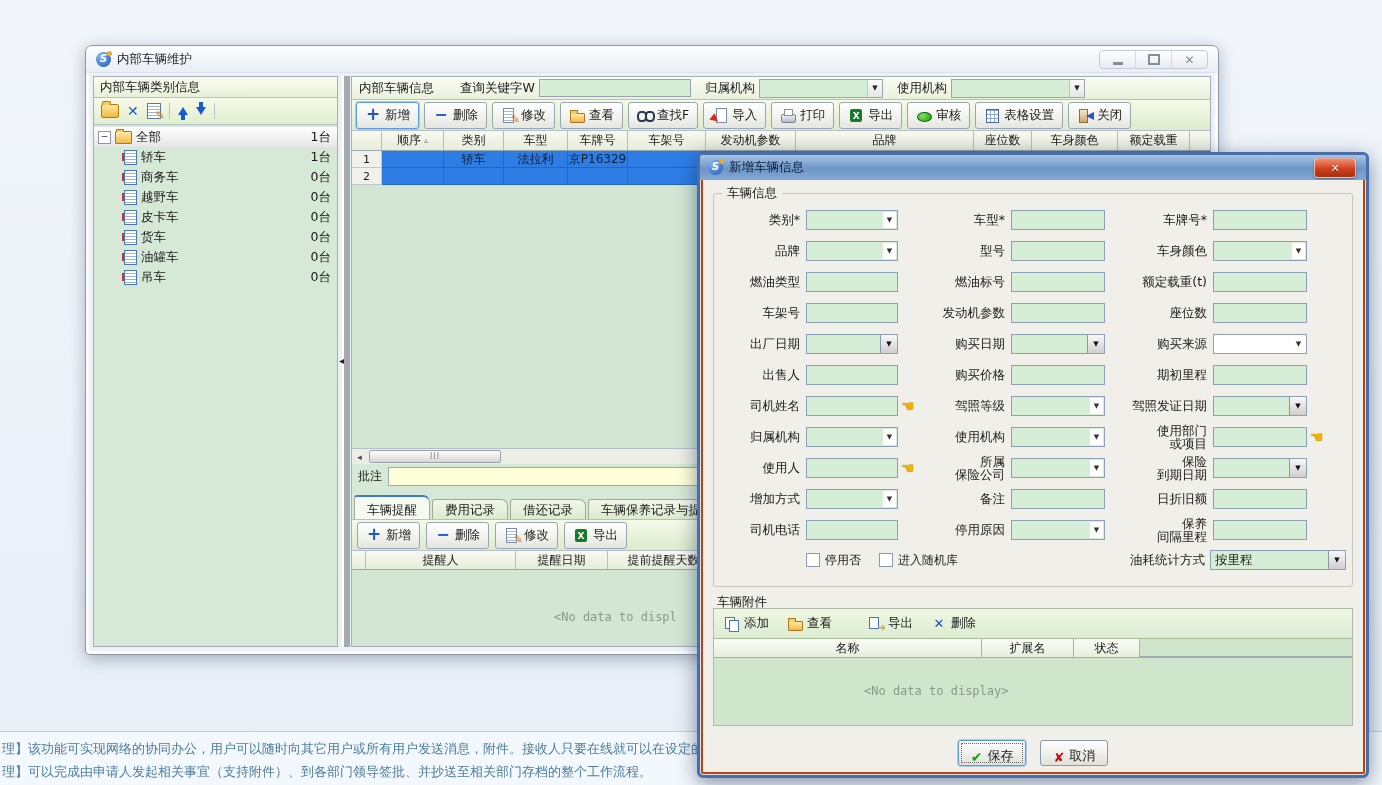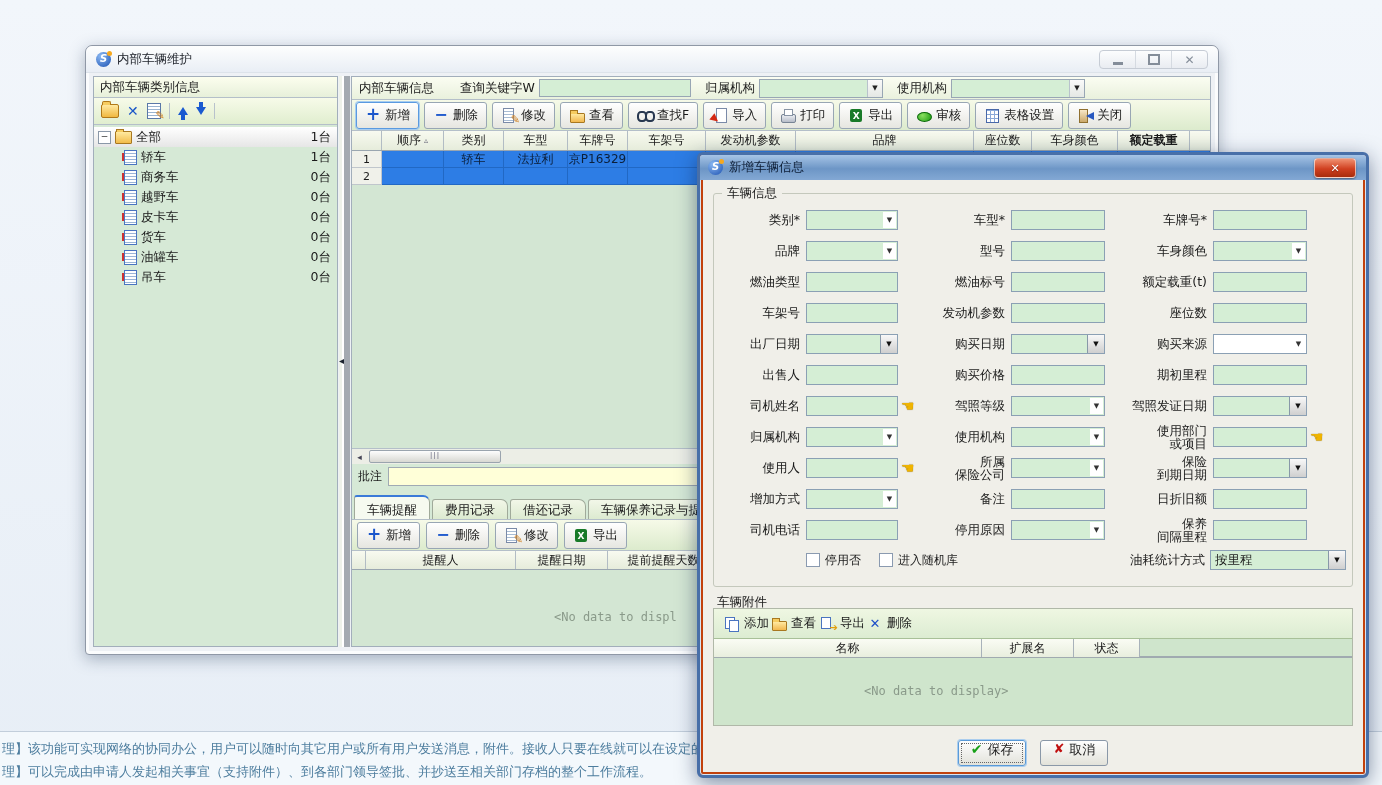--- a/index.html
+++ b/index.html
@@ -170,30 +170,30 @@
   #cb-row{height:30px;display:flex;align-items:center;}
   .cb-box{width:12px;height:12px;background:#fff;border:1px solid #8a9ab0;margin-right:5px;flex:none;}
   #cb1-wrap{margin-left:86px;display:flex;align-items:center;}
   #cb2-wrap{margin-left:18px;display:flex;align-items:center;}
   #fuel-wrap{margin-left:auto;display:flex;align-items:center;}
   #fuel-label{margin-right:5px;font-size:12.5px;}
   #fuel-combo{width:136px;}
 
   #att-label{position:absolute;left:14px;top:414px;font-size:12.5px;text-align:right;}
   #att-group{position:absolute;left:10px;right:10px;top:428px;height:116px;border:1px solid #b0b8a8;background:#cfe5cc;display:flex;flex-direction:column;}
-  #att-toolbar{height:29px;background:linear-gradient(#eff7e2,#dcecd2);border-bottom:1px solid #a8c098;display:flex;align-items:center;gap:2px;padding:0 10px;font-size:12.5px;flex:none;}
+  #att-toolbar{height:29px;background:linear-gradient(#eff7e2,#dcecd2);border-bottom:1px solid #a8c098;display:flex;align-items:center;gap:18px;padding:0 10px;font-size:12.5px;flex:none;}
   .at-item{display:flex;align-items:center;gap:4px;}
   #att-header{height:18px;display:flex;background:linear-gradient(#fafcf4,#e8eede);border-bottom:1px solid #a0aab0;font-size:12px;flex:none;}
   .at-h{border-right:1px solid #a8b2ba;display:flex;align-items:center;justify-content:center;flex:none;box-sizing:border-box;}
   #att-hfill{flex:1;background:#cfe5cc;border-bottom:1px solid #a0aab0;}
   #att-body{flex:1;position:relative;}
   #att-nodata{position:absolute;left:150px;top:26px;white-space:nowrap;}
 
   #dlg-btns{position:absolute;left:0;right:0;top:560px;display:flex;justify-content:center;gap:14px;}
-  .btn{height:24px;display:flex;align-items:flex-start;gap:5px;padding:0 12px;background:linear-gradient(#fefefe,#e2e2da);
+  .btn{height:24px;display:flex;align-items:flex-end;gap:5px;padding:0 12px;background:linear-gradient(#fefefe,#e2e2da);
     border:1px solid #8a98a8;border-radius:3px;font-size:13px;}
   .btn.save{border:1px solid #5a9ad8;box-shadow:0 0 0 1px #aacdee;outline:1px dotted #666;outline-offset:-4px;}
   .check-ic{color:#17a017;font-weight:bold;font-size:14px;}
   .check-ic::before{content:"✔";}
   .xred-ic{color:#c01010;font-weight:bold;font-size:13px;}
   .xred-ic::before{content:"✘";}
 </style>
 </head>
 <body>
 
@@ -363,21 +363,21 @@
             <div class="g-h" style="width: 30px;"></div>
             <div class="g-h" style="width: 62px;">顺序<span class="sort">▵</span></div>
             <div class="g-h" style="width: 60px;">类别</div>
             <div class="g-h" style="width: 64px;">车型</div>
             <div class="g-h" style="width: 60px;">车牌号</div>
             <div class="g-h" style="width: 78px;">车架号</div>
             <div class="g-h" style="width: 90px;">发动机参数</div>
             <div class="g-h" style="width: 178px;">品牌</div>
             <div class="g-h" style="width: 58px;">座位数</div>
             <div class="g-h" style="width: 86px;">车身颜色</div>
-            <div class="g-h" style="width: 72px; font-weight: bold;">额定载重</div>
+            <div class="g-h" style="width: 72px;">额定载重</div>
             <div class="g-h" style="flex: 1 1 0%; border-right: none;"></div>
           </div>
         <div id="grid-rows">
             <div class="g-row">
               <div class="g-num">1</div>
               <div class="g-cell" style="width: 62px;"></div>
               <div class="g-cell" style="width: 60px;">轿车</div>
               <div class="g-cell" style="width: 64px;">法拉利</div>
               <div class="g-cell" style="width: 60px;">京P16329</div>
               <div class="g-cell" style="width: 78px;"></div>

